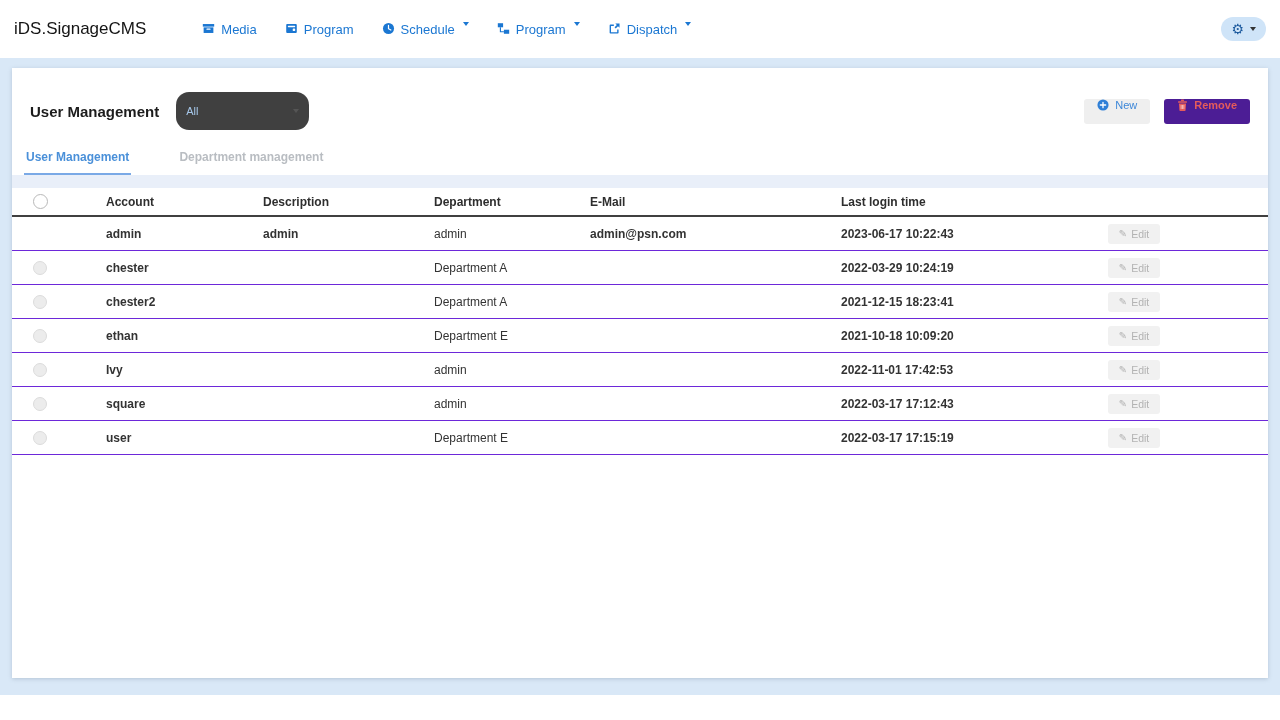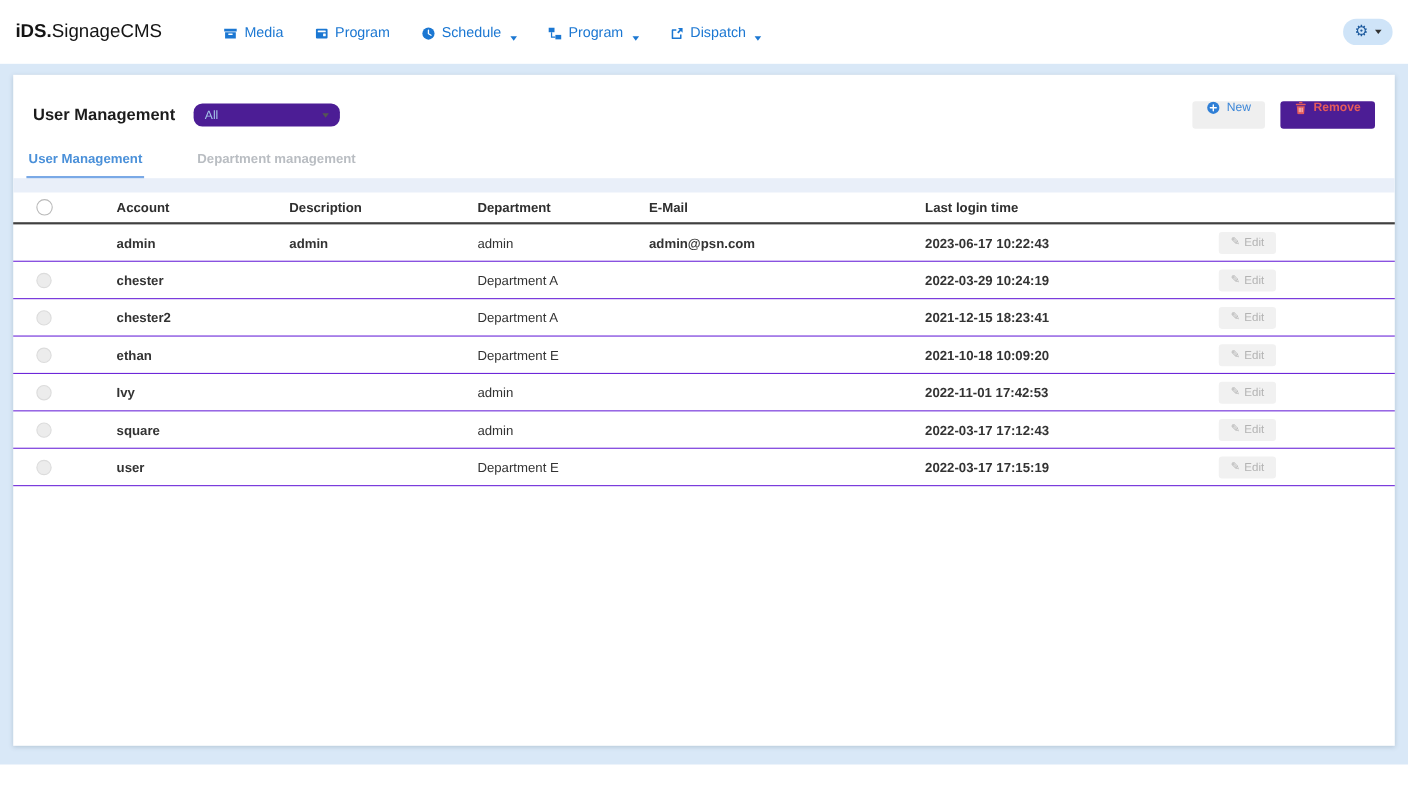--- a/index.html
+++ b/index.html
@@ -4,34 +4,34 @@
 <style>
   * { box-sizing: border-box; margin: 0; padding: 0; }
   html,body { width:1280px; height:720px; }
   body {
     font-family: "Liberation Sans", sans-serif;
     background:#ffffff; overflow:hidden;
   }
   
   .navbar { height:58px; background:#fff; display:flex; align-items:center; padding:0 14px; }
   .brand { font-size:17px; color:#141414; margin-right:56px; white-space:nowrap; }
-  .brand b { font-weight:bold; }
+  .brand b { font-weight:normal; }
   .nav-items { display:flex; align-items:center; gap:28px; }
-  .nav-item { display:flex; align-items:flex-end; gap:6px; color:#1b77d2; font-size:13px; cursor:pointer; }
+  .nav-item { display:flex; align-items:flex-start; gap:6px; color:#1b77d2; font-size:13px; cursor:pointer; }
   .nav-item svg { display:block; }
   .caret { width:0; height:0; border-left:3.5px solid transparent; border-right:3.5px solid transparent; border-top:4px solid #1b77d2; margin-left:2px; }
   .nav-settings { margin-left:auto; background:#cfe4f8; border-radius:13px; height:24px; padding:0 10px; display:flex; align-items:center; gap:6px; cursor:pointer; }
   .gear { font-family:"DejaVu Sans", sans-serif; font-size:14px; color:#1c5a9e; line-height:1; }
   .caret-dark { width:0; height:0; border-left:3px solid transparent; border-right:3px solid transparent; border-top:4px solid #333; }
   
   .content { height:637px; background:#d9e8f7; padding:10px 12px; }
   .panel { background:#fff; height:610px; box-shadow:0 1px 4px rgba(100,120,140,.3); }
   .panel-head { display:flex; align-items:center; padding:24px 18px 0 18px; }
   .page-title { font-size:15px; font-weight:bold; color:#1c1c1c; }
-  .select { width:133px; height:21px; background:#4c1d95; border-radius:8px; margin-left:17px; padding:0 10px; display:flex; align-items:center; justify-content:space-between; cursor:pointer; }
+  .select { width:133px; height:38px; background:#404040; border-radius:13px; margin-left:17px; padding:0 10px; display:flex; align-items:center; justify-content:space-between; cursor:pointer; }
   .select-value { font-size:11px; color:#a6c7ea; }
   .caret-sel { width:0; height:0; border-left:3.5px solid transparent; border-right:3.5px solid transparent; border-top:4px solid #555; }
   .head-buttons { margin-left:auto; display:flex; gap:14px; }
   .btn { height:25px; border:none; border-radius:3px; font-size:11px; display:flex; gap:6px; padding:0 13px; cursor:pointer; font-family:"Liberation Sans",sans-serif; }
   .btn-new { background:#efefef; color:#3d87d8; }
   .btn-remove { background:#4c1d95; color:#e45b5b;font-weight:bold; }
   
   .tabs { display:flex; gap:46px; padding-left:12px; margin-top:14px; }
   .tab { font-size:12px; font-weight:bold; color:#b9bdc2; padding:6px 2px 9px 2px; cursor:pointer; }
   .tab.active { color:#4a90d9; border-bottom:2px solid #7aa9e6; }

